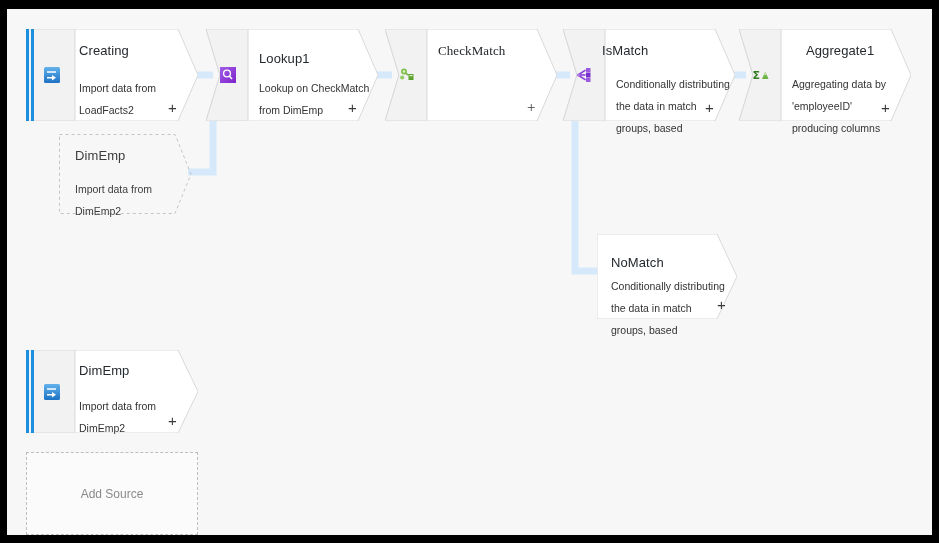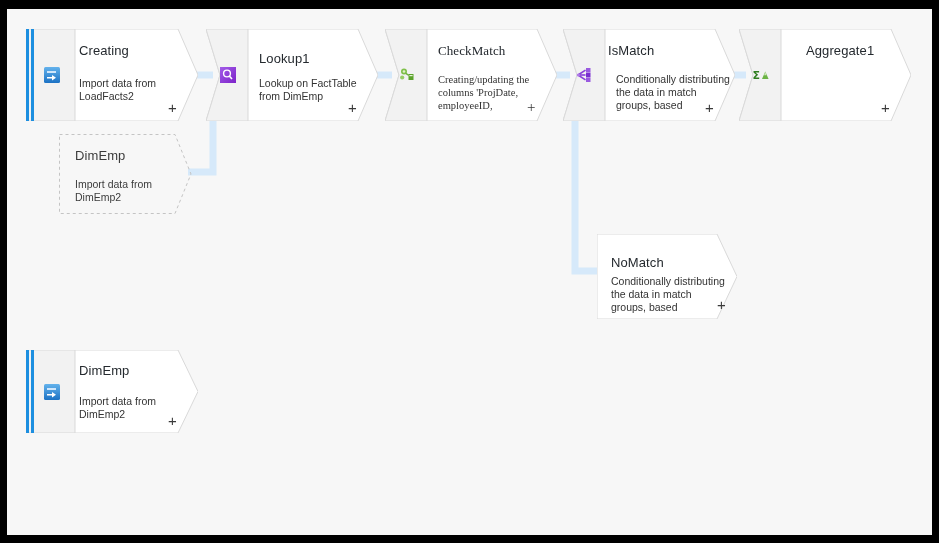--- a/index.html
+++ b/index.html
@@ -72,21 +72,21 @@
   .ntitle {
     position: absolute;
     font-size: 13px;
     color: #24292e;
     letter-spacing: 0.1px;
     white-space: nowrap;
   }
   .ndesc {
     position: absolute;
     font-size: 10.5px;
-    line-height: 13px;
+    line-height: 22px;
     color: #333333;
     width: 115px;
     overflow: hidden;
   }
   .plus {
     position: absolute;
     font-size: 15px;
     color: #3a3a3a;
     line-height: 1;
     user-select: none;
@@ -173,21 +173,21 @@
               <stop offset="1" stop-color="#7d23c9"></stop>
             </linearGradient>
           </defs>
           <rect x="1" y="1" width="16" height="16" fill="url(#glk1)"></rect>
           <circle cx="8" cy="7.5" r="3.4" fill="none" stroke="#ffffff" stroke-width="1.4"></circle>
           <line x1="10.3" y1="10" x2="13" y2="13" stroke="#ffffff" stroke-width="1.6"></line>
         </svg>
       </span>
 
       <span class="ntitle" style="left:53px; top:22px;text-align:right;">Lookup1</span>
-      <span class="ndesc" style="left:53px; top:48px;">Lookup on FactTable from DimEmp</span>
+      <span class="ndesc" style="left:53px; top:48px;">Lookup on CheckMatch from DimEmp</span>
       <span class="plus" style="left:142px; top:71px;">+</span>
     </div>
 
     <div class="node" style="left:378px; top:20px; width:172px; height:92px;font-family:Liberation Serif, serif;">
       <svg class="shape" viewBox="0 0 172 92" preserveAspectRatio="none">
         <path d="M 0 0 L 152 0 L 172 46 L 152 92 L 0 92 L 14 46 Z" fill="#ffffff" stroke="#d9d9d9" stroke-width="1"></path>
         <path d="M 0 0 L 42 0 L 42 92 L 0 92 L 14 46 Z" fill="#f2f2f2" stroke="#d9d9d9" stroke-width="1"></path>
       </svg>
 
       <span class="icon-wrap" style="left:13px; top:37px;">
@@ -195,21 +195,20 @@
           <circle cx="6" cy="5.5" r="3" fill="#7fc04a"></circle>
           <circle cx="6" cy="5.5" r="1.3" fill="#dff0c9"></circle>
           <rect x="10.5" y="8" width="5" height="6" fill="#5ba32b"></rect>
           <rect x="11.4" y="9" width="3.2" height="1.2" fill="#e4f3d3"></rect>
           <line x1="7.8" y1="7.4" x2="10.8" y2="9.4" stroke="#6fae3f" stroke-width="1.4"></line>
           <circle cx="4.2" cy="11.5" r="2.1" fill="#96cc66"></circle>
         </svg>
       </span>
 
       <span class="ntitle" style="left:53px; top:14px;">CheckMatch</span>
-      <span class="ndesc" style="left:53px; top:44px;">Creating/updating the columns 'ProjDate, employeeID,</span>
       <span class="plus" style="left:142px; top:71px;">+</span>
     </div>
 
     <div class="node" style="left:556px; top:20px; width:172px; height:92px;">
       <svg class="shape" viewBox="0 0 172 92" preserveAspectRatio="none">
         <path d="M 0 0 L 152 0 L 172 46 L 152 92 L 0 92 L 14 46 Z" fill="#ffffff" stroke="#d9d9d9" stroke-width="1"></path>
         <path d="M 0 0 L 42 0 L 42 92 L 0 92 L 14 46 Z" fill="#f2f2f2" stroke="#d9d9d9" stroke-width="1"></path>
       </svg>
 
       <span class="icon-wrap" style="left:13px; top:37px;">
@@ -217,40 +216,41 @@
           <rect x="10" y="2" width="4.5" height="4.5" fill="#9a5ae0"></rect>
           <rect x="10" y="11.5" width="4.5" height="4.5" fill="#9a5ae0"></rect>
           <rect x="10" y="6.8" width="4.5" height="4.4" fill="#7a2fd0"></rect>
           <path d="M2 9 L9.5 4.2" stroke="#8840d8" stroke-width="1.6" fill="none"></path>
           <path d="M2 9 L9.5 13.8" stroke="#8840d8" stroke-width="1.6" fill="none"></path>
           <path d="M2 9 L9.5 9" stroke="#8840d8" stroke-width="1.6" fill="none"></path>
           <circle cx="2.4" cy="9" r="1.6" fill="#b07ae8"></circle>
         </svg>
       </span>
 
-      <span class="ntitle" style="left:45px; top:14px;">IsMatch</span>
+      <span class="ntitle" style="left:39px; top:14px;">IsMatch</span>
       <span class="ndesc" style="left:53px; top:44px;">Conditionally distributing the data in match groups, based</span>
       <span class="plus" style="left:142px; top:71px;">+</span>
     </div>
 
     <div class="node" style="left:732px; top:20px; width:172px; height:92px;">
       <svg class="shape" viewBox="0 0 172 92" preserveAspectRatio="none">
         <path d="M 0 0 L 152 0 L 172 46 L 152 92 L 0 92 L 14 46 Z" fill="#ffffff" stroke="#d9d9d9" stroke-width="1"></path>
         <path d="M 0 0 L 42 0 L 42 92 L 0 92 L 14 46 Z" fill="#f2f2f2" stroke="#d9d9d9" stroke-width="1"></path>
       </svg>
 
       <span class="icon-wrap" style="left:13px; top:37px;">
         <svg width="18" height="18" viewBox="0 0 18 18">
           <text x="0.5" y="12.5" font-family="DejaVu Sans, sans-serif" font-size="11" font-weight="bold" fill="#2f7d1f">Σ</text>
           <path d="M10 13 L13.3 5.4 L16.6 13 Z" fill="#6bb344"></path>
           <path d="M12.1 9.2 L13.3 5.4 L14.5 9.2 Z" fill="#cfe8bb"></path>
         </svg>
       </span>
 
       <span class="ntitle" style="left:53px; top:14px;margin-left:14px;">Aggregate1</span>
+      <span class="ndesc" style="left:53px; top:44px; width:108px;">Aggregating data by 'employeeID' producing columns</span>
       <span class="plus" style="left:142px; top:71px;">+</span>
     </div>
 
     <div class="node ghost" style="left:52px; top:125px; width:133px; height:80px;">
       <svg class="shape" viewBox="0 0 133 80" preserveAspectRatio="none">
         <path d="M 0.5 0.5 L 116 0.5 L 132 40 L 116 79.5 L 0.5 79.5 Z" fill="none" stroke="#c4c4c4" stroke-width="1" stroke-dasharray="3,3"></path>
       </svg>
       <span class="ntitle" style="left:16px; top:14px;">DimEmp</span>
       <span class="ndesc" style="left:16px; top:44px;">Import data from DimEmp2</span>
     </div>
@@ -284,15 +284,18 @@
           <path d="M4 11 h5 v-2 l4 2.8 -4 2.8 v-2 H4 Z" fill="#ffffff"></path>
           <rect x="4" y="5" width="9" height="2" fill="#cfe6fb"></rect>
         </svg>
       </span>
 
       <span class="ntitle" style="left:53px; top:13px;">DimEmp</span>
       <span class="ndesc" style="left:53px; top:45px;">Import data from DimEmp2</span>
       <span class="plus" style="left:142px; top:63px;">+</span>
     </div>
 
+    <div id="add-source" style="left:19px; top:443px; width:172px; height:83px;">
+      <span class="label">Add Source</span>
+    </div>
 
   </div>
 </div>
 
 </body></html>

